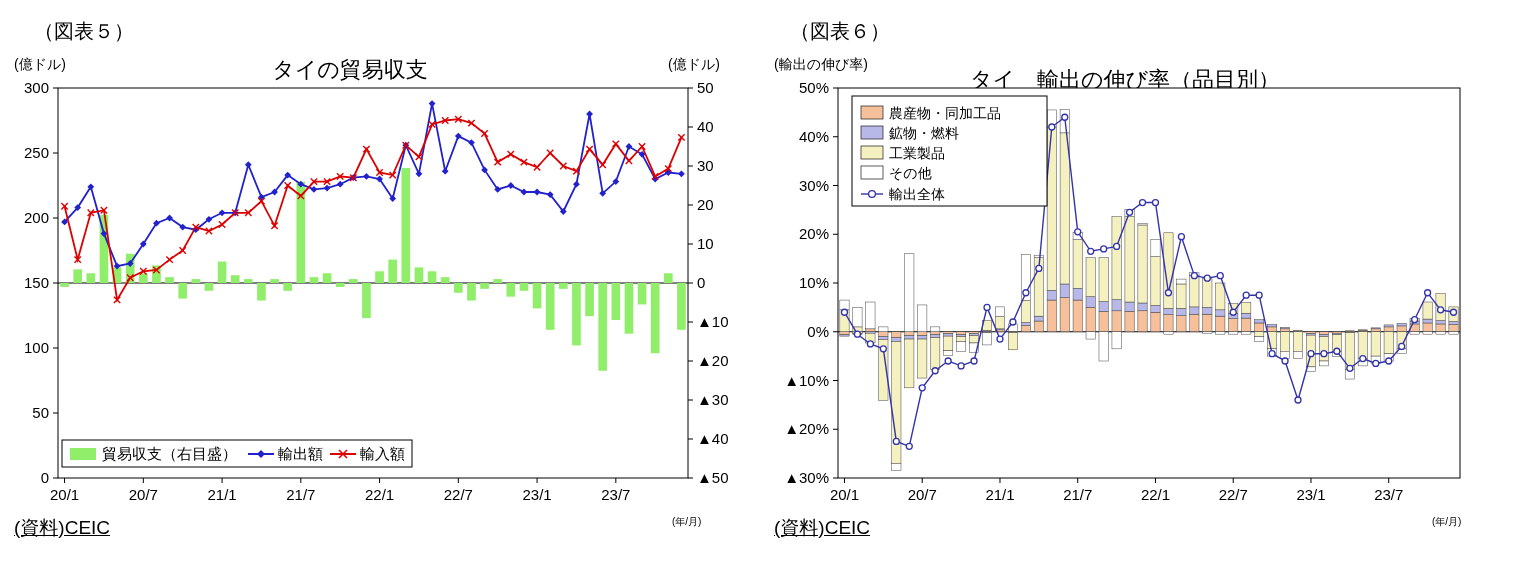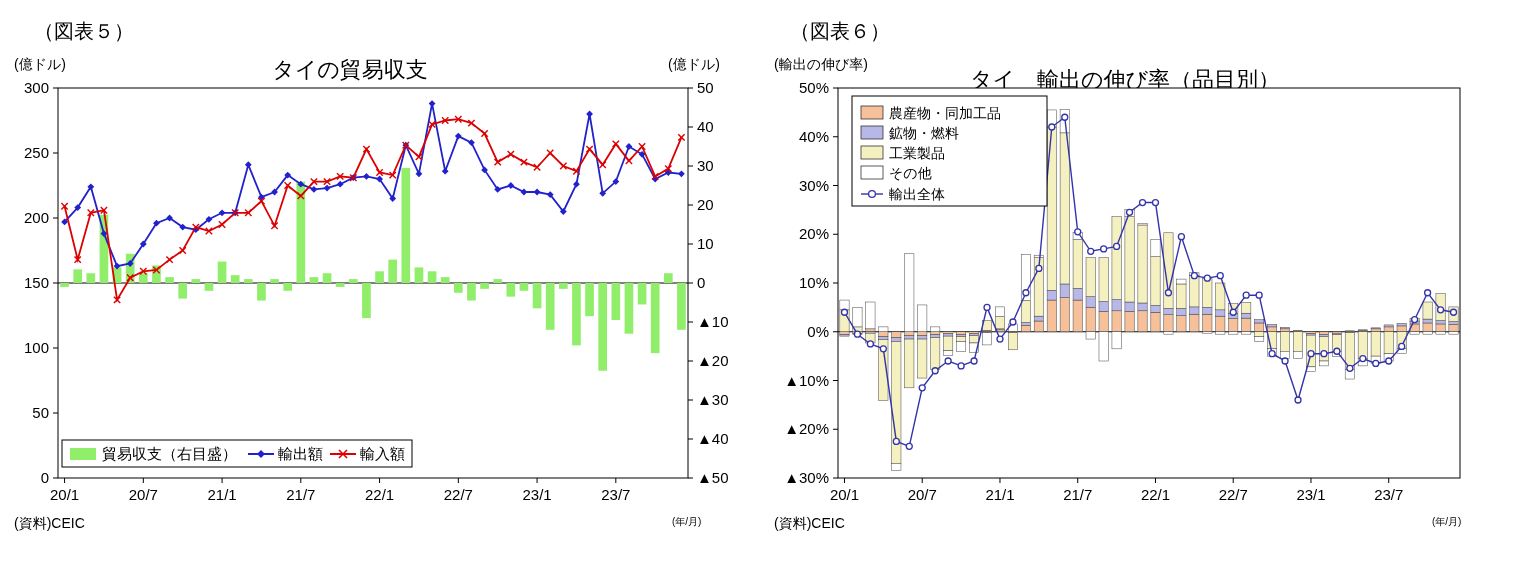--- a/index.html
+++ b/index.html
@@ -4,21 +4,21 @@
 <style>
   html,body{margin:0;padding:0;background:#ffffff;}
   body{width:1521px;height:565px;font-family:"Liberation Sans","DejaVu Sans",sans-serif;color:#000;}
   .page{position:relative;width:1521px;height:565px;}
   .panel{position:absolute;top:0;height:565px;}
   .panel-left{left:0;width:760px;}
   .panel-right{left:760px;width:761px;}
   .fig-label{position:absolute;font-size:20px;letter-spacing:0px;}
   .chart-title{position:absolute;font-size:22px;font-weight:normal;text-align:center;}
   .unit{position:absolute;font-size:14px;}
-  .axis-src{position:absolute;font-size:14px;}
+  .axis-src{position:absolute;font-size:19px;text-decoration:underline;}
   .axis-xname{position:absolute;font-size:10px;}
   svg{position:absolute;left:0;top:0;}
   .tick{font-size:15px;fill:#000;font-family:"Liberation Sans","DejaVu Sans",sans-serif;}
   .xtick{font-size:15px;fill:#000;font-family:"Liberation Sans","DejaVu Sans",sans-serif;}
   .legend-txt{font-size:14px;fill:#000;font-family:"Liberation Sans","DejaVu Sans",sans-serif;}
   .legend-txt2{font-size:15px;fill:#000;font-family:"Liberation Sans","DejaVu Sans",sans-serif;}
 </style>
 </head>
 <body>
 

